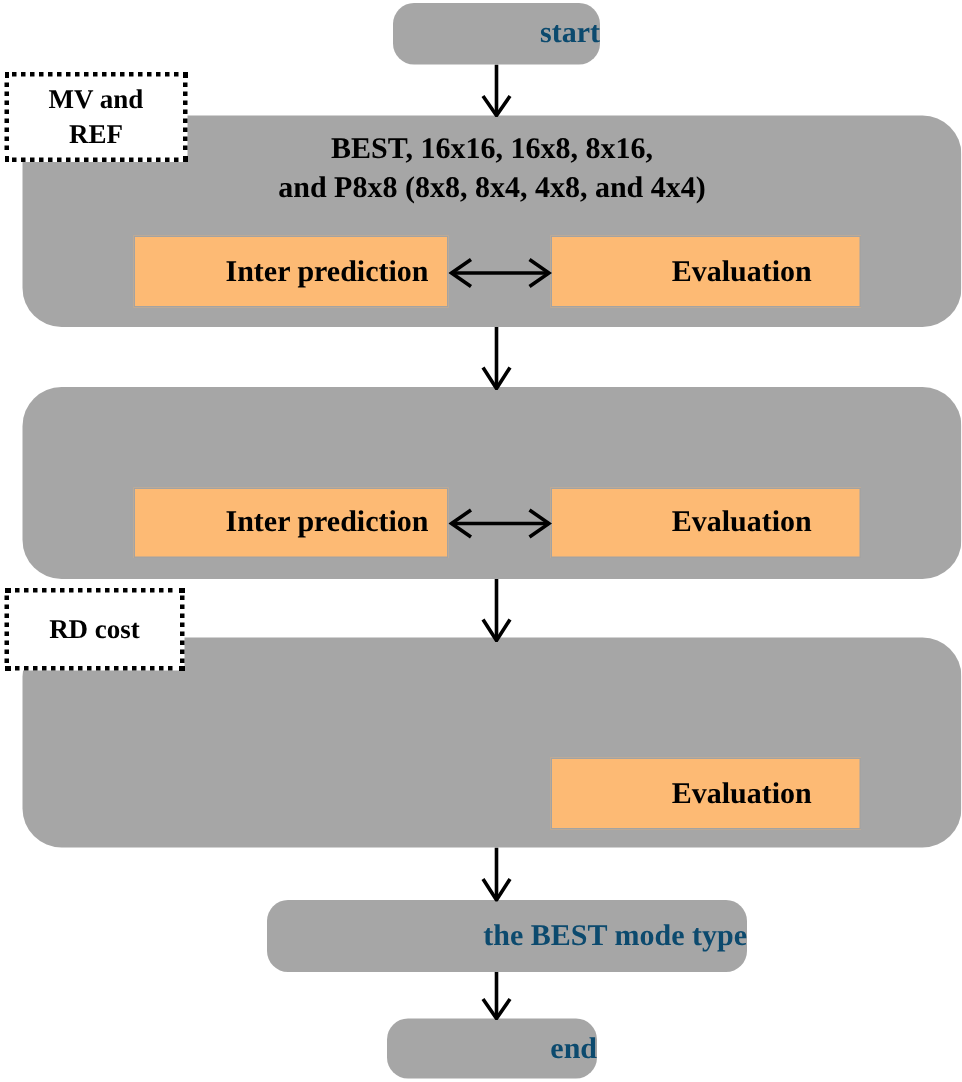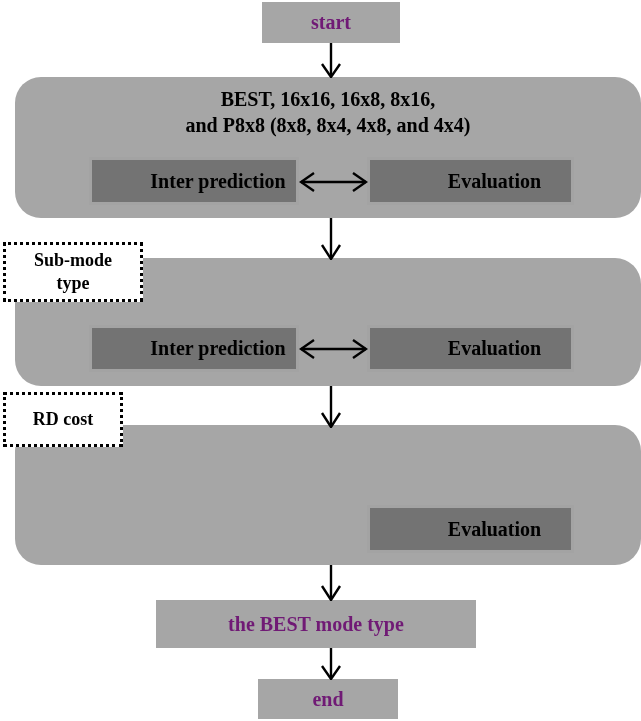--- a/index.html
+++ b/index.html
@@ -15,25 +15,25 @@
     width: 641px;
     height: 721px;
     background: #ffffff;
     overflow: hidden;
   }
 
   
   .gray-box {
     position: absolute;
     background: #a6a6a6;
-    border-radius: 0;
+    border-radius: 14px;
     display: flex;
     align-items: center;
-    justify-content: center;
-    color: #701a75;
+    justify-content: flex-end;
+    color: #0c4a6e;
     font-weight: bold;
     font-size: 20px;
     letter-spacing: 0px;
   }
   .stage {
     position: absolute;
     background: #a6a6a6;
     border-radius: 26px;
   }
   .stage-title {
@@ -42,22 +42,22 @@
     right: 0;
     text-align: center;
     font-weight: bold;
     font-size: 20px;
     line-height: 1.32;
     color: #000;
     white-space: pre-line;
   }
   .white-box {
     position: absolute;
-    background: #737373;
-    border: 3px solid #a3a3a3;
+    background: #fdba74;
+    border: 1px solid #a3a3a3;
     box-sizing: border-box;
     display: flex;
     align-items: center;
     justify-content: center;
     font-weight: bold;
     font-size: 20px;
     color: #000;
     padding-left: 48px;
   }
   .tag {
@@ -111,20 +111,24 @@
       <line x1="2" y1="12" x2="67" y2="12" stroke="#000" stroke-width="2.4"></line>
       <polyline points="15,3 2,12 15,21" fill="none" stroke="#000" stroke-width="2.4"></polyline>
       <polyline points="54,3 67,12 54,21" fill="none" stroke="#000" stroke-width="2.4"></polyline>
     </svg>
   </div>
 
   <div class="white-box" style="left:367px; top:157px; width:207px; height:48px;">
     <span>Evaluation</span>
   </div>
 
+  <div class="tag" style="left:3px; top:48px; width:122px; height:60px;">
+    <span>MV and
+REF</span>
+  </div>
 
   <div class="arrow-v" style="left:318px; top:218px; width:26px; height:42px;">
     <svg width="26" height="42" viewBox="0 0 26 42">
       <line x1="13" y1="0" x2="13" y2="40" stroke="#000" stroke-width="2.4"></line>
       <polyline points="4,27 13,41 22,27" fill="none" stroke="#000" stroke-width="2.4"></polyline>
     </svg>
   </div>
 
   <div class="stage" style="left:15px; top:258px; width:626px; height:128px;"></div>
 
@@ -137,24 +141,20 @@
       <line x1="2" y1="12" x2="67" y2="12" stroke="#000" stroke-width="2.4"></line>
       <polyline points="15,3 2,12 15,21" fill="none" stroke="#000" stroke-width="2.4"></polyline>
       <polyline points="54,3 67,12 54,21" fill="none" stroke="#000" stroke-width="2.4"></polyline>
     </svg>
   </div>
 
   <div class="white-box" style="left:367px; top:325px; width:207px; height:47px;">
     <span>Evaluation</span>
   </div>
 
-  <div class="tag" style="left:3px; top:242px; width:140px; height:60px;">
-    <span>Sub-mode
-type</span>
-  </div>
 
   <div class="arrow-v" style="left:318px; top:386px; width:26px; height:42px;">
     <svg width="26" height="42" viewBox="0 0 26 42">
       <line x1="13" y1="0" x2="13" y2="40" stroke="#000" stroke-width="2.4"></line>
       <polyline points="4,27 13,41 22,27" fill="none" stroke="#000" stroke-width="2.4"></polyline>
     </svg>
   </div>
 
   <div class="stage" style="left:15px; top:425px; width:626px; height:140px;"></div>
 
@@ -166,21 +166,21 @@
     <span>RD cost</span>
   </div>
 
   <div class="arrow-v" style="left:318px; top:565px; width:26px; height:36px;">
     <svg width="26" height="36" viewBox="0 0 26 36">
       <line x1="13" y1="0" x2="13" y2="34" stroke="#000" stroke-width="2.4"></line>
       <polyline points="4,21 13,35 22,21" fill="none" stroke="#000" stroke-width="2.4"></polyline>
     </svg>
   </div>
 
-  <div class="gray-box" style="left:156px; top:600px; width:320px; height:48px;">
+  <div class="gray-box" style="left:178px; top:600px; width:320px; height:48px;">
     <span>the BEST mode type</span>
   </div>
 
   <div class="arrow-v" style="left:318px; top:648px; width:26px; height:32px;">
     <svg width="26" height="32" viewBox="0 0 26 32">
       <line x1="13" y1="0" x2="13" y2="30" stroke="#000" stroke-width="2.4"></line>
       <polyline points="4,18 13,31 22,18" fill="none" stroke="#000" stroke-width="2.4"></polyline>
     </svg>
   </div>
 

